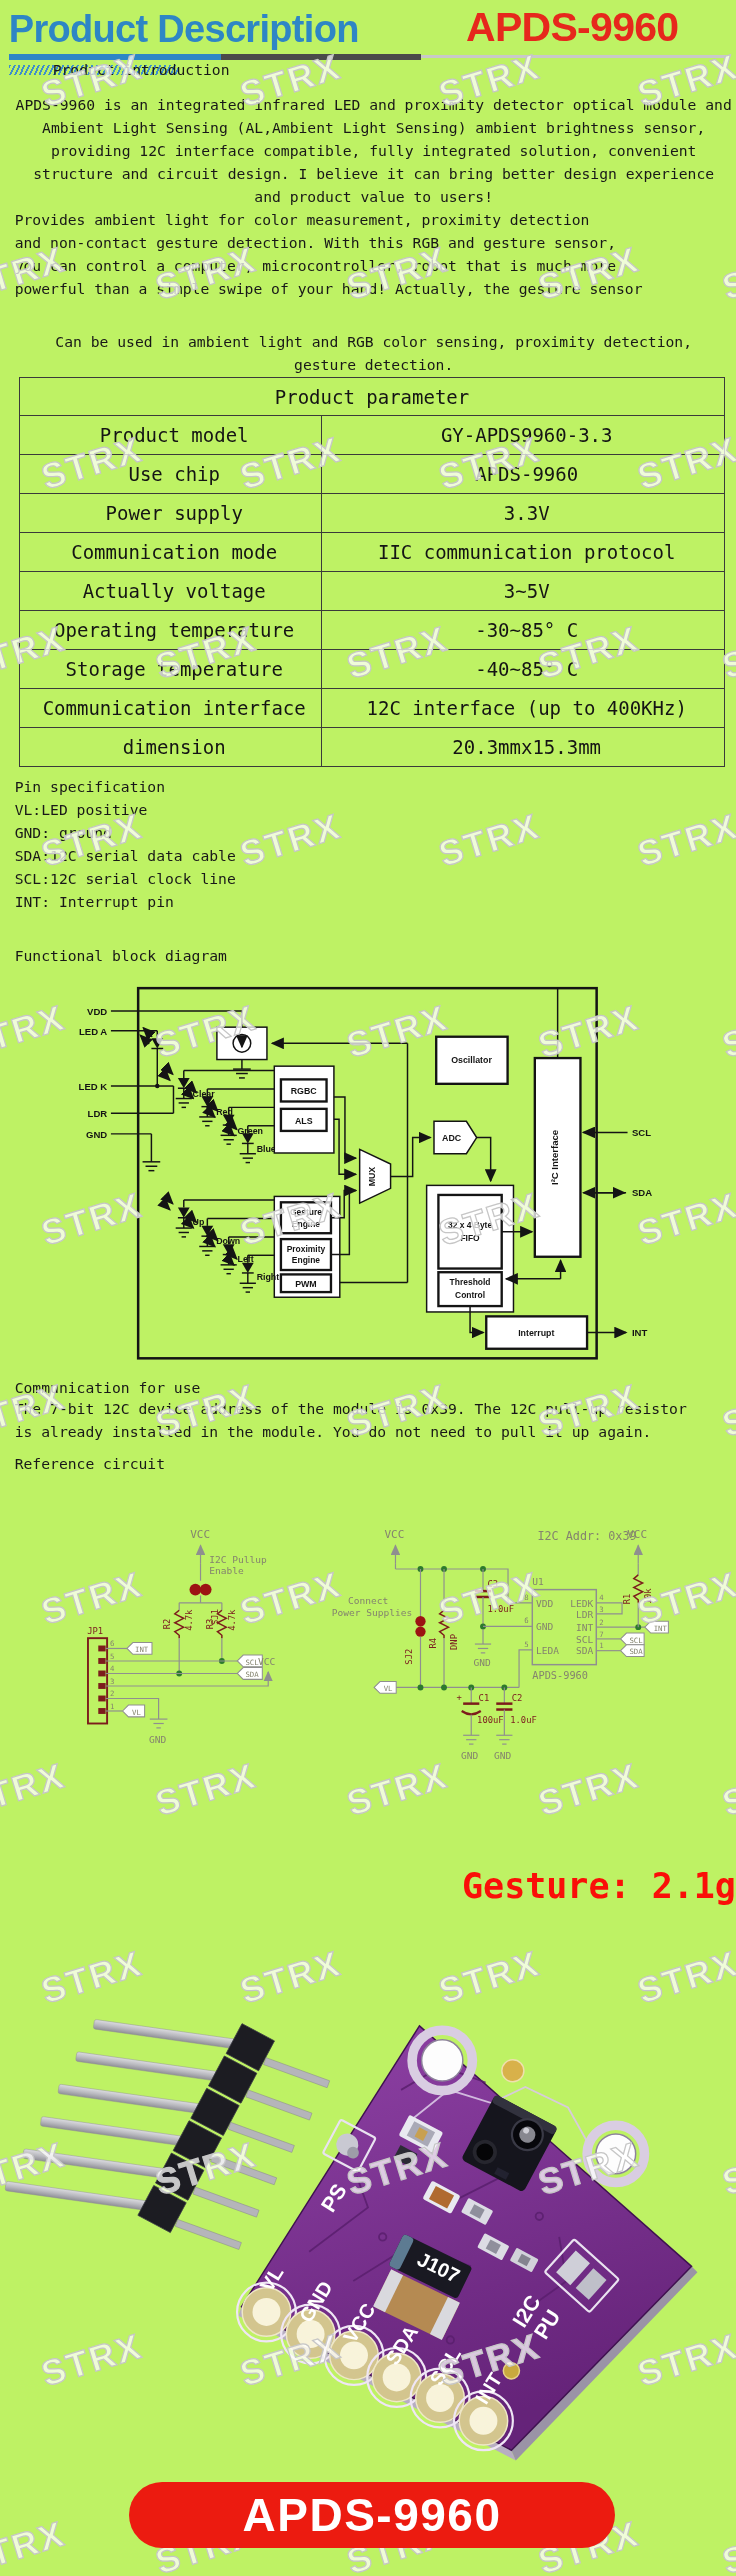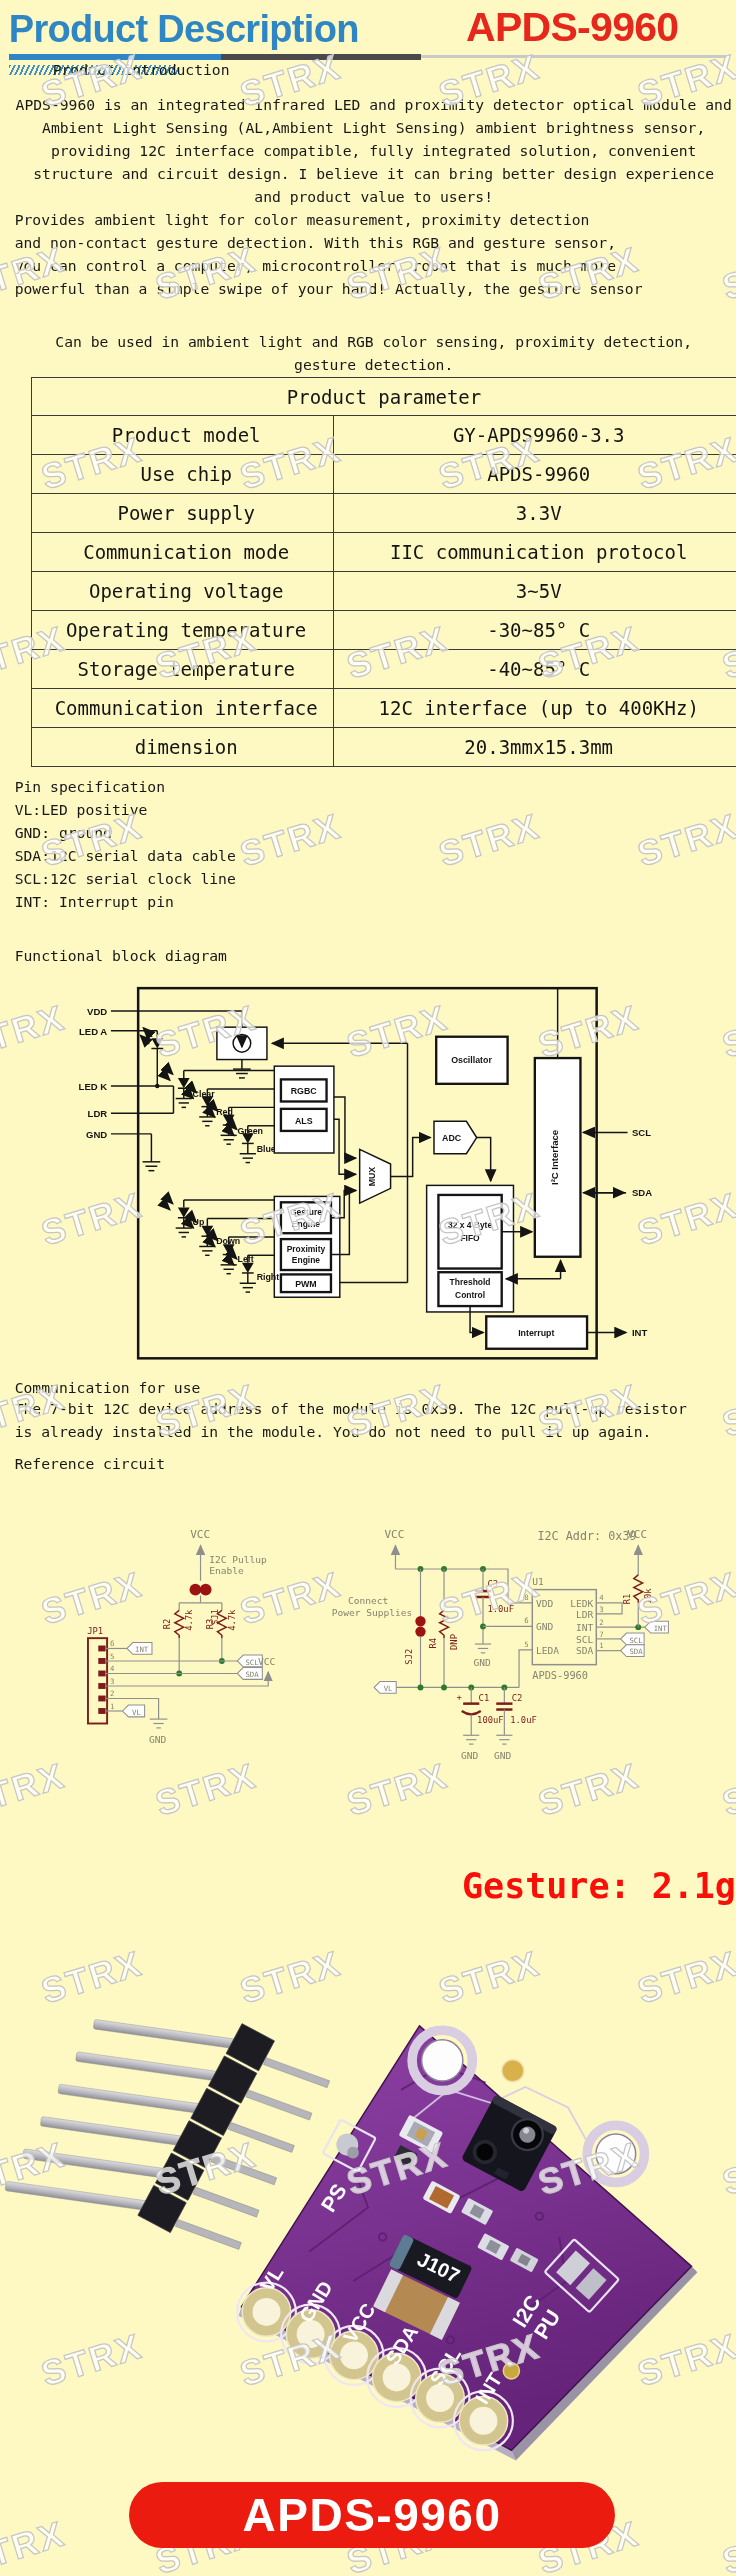--- a/index.html
+++ b/index.html
@@ -1,30 +1,30 @@
 <!DOCTYPE html>
 <html style="font-size:11.8px"><head>
 <meta charset="utf-8">
 <style>
   html,body{margin:0;padding:0;background:#fff;}
-  #page{position:relative;width:736px;height:2576px;background:#fef9c3;overflow:hidden;
+  #page{position:relative;width:736px;height:2576px;background:#bef264;overflow:hidden;
         font-family:"DejaVu Sans Mono",monospace;color:#181818;text-decoration:underline;}
   .abs{position:absolute;}
   .mono{font:14.7px/23px "DejaVu Sans Mono",monospace;color:#181818;white-space:pre-line;}
   .hlabel{font:14.7px/19px "DejaVu Sans Mono",monospace;color:#181818;}
 
   
   .title-blue{font:bold 38px/40px "Liberation Sans",sans-serif;color:#2e86c5;letter-spacing:-0.7px;}
   .title-red{font:bold 41px/43px "Liberation Sans",sans-serif;color:#e6281c;letter-spacing:-0.7px;}
   .bar{position:absolute;height:5.9px;}
   .hatch{position:absolute;width:169px;height:9.6px;
          background:repeating-linear-gradient(115deg,#3f8fca 0 1.8px,rgba(0,0,0,0) 1.8px 4.4px);}
 
   
-  #ptable{position:absolute;left:19px;top:377px;width:706px;border-collapse:collapse;table-layout:fixed;margin-left:12px;}
+  #ptable{position:absolute;left:19px;top:377px;width:706px;border-collapse:collapse;table-layout:fixed;}
   #ptable th,#ptable td{border:1.5px solid #3a3a3a;font:19px "DejaVu Sans Mono",monospace;color:#141414;
         font-weight:normal;padding:0 0 0 7.4px;text-align:center;overflow:hidden;white-space:nowrap;}
   #ptable th{height:37px;text-align:center;padding:0;}
   #ptable td{height:38px;}
   #ptable col.c1{width:302px;} #ptable col.c2{width:403px;}
 
   .weight{font:bold 35px "DejaVu Sans Mono",monospace;color:#fa0f08;letter-spacing:0px;}
 
   .banner{position:absolute;left:129px;top:2482px;width:486px;height:66px;background:#ec1b10;
           border-radius:34px;display:flex;align-items:center;justify-content:center;z-index:50;}
@@ -97,21 +97,21 @@
         </tr>
         <tr>
           <td>Power supply</td>
           <td>3.3V</td>
         </tr>
         <tr>
           <td>Communication mode</td>
           <td>IIC communication protocol</td>
         </tr>
         <tr>
-          <td>Operating voltage</td>
+          <td>Actually voltage</td>
           <td>3~5V</td>
         </tr>
         <tr>
           <td>Operating temperature</td>
           <td>-30~85° C</td>
         </tr>
         <tr>
           <td>Storage temperature</td>
           <td>-40~85° C</td>
         </tr>

